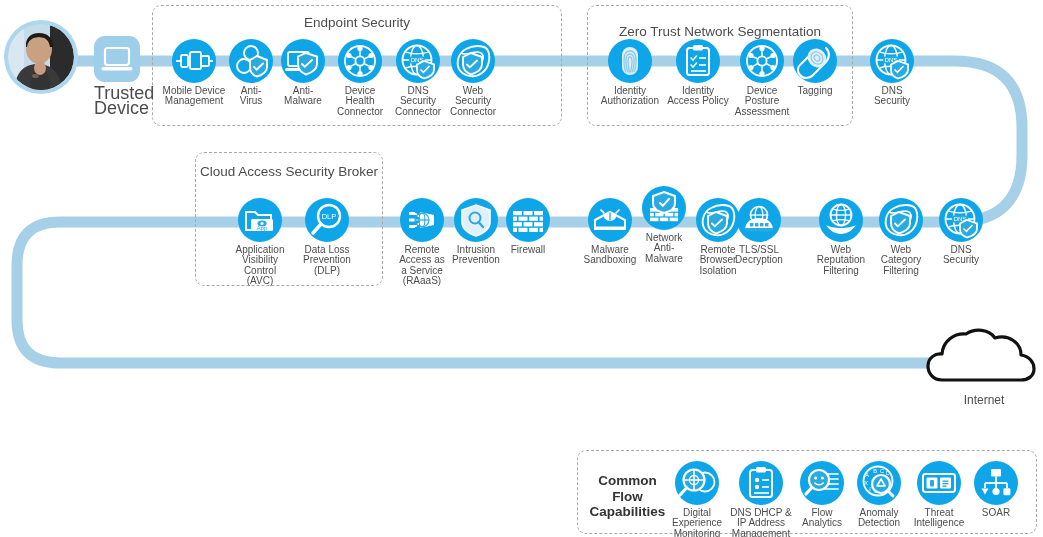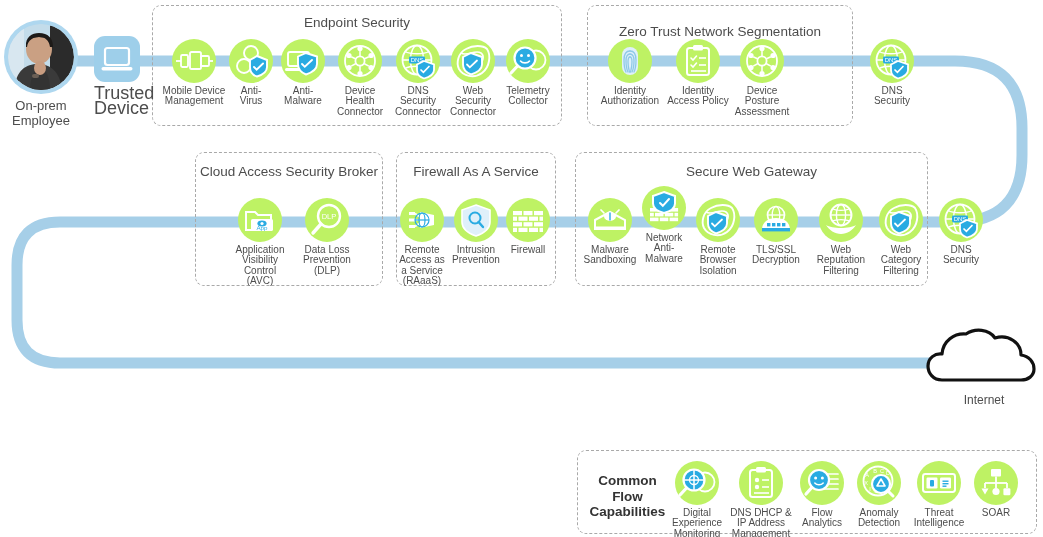--- a/index.html
+++ b/index.html
@@ -11,21 +11,21 @@
   #pipes{position:absolute;left:0;top:0;width:1043px;height:537px;z-index:1;}
 
   
   .group{position:absolute;border:1px dashed #a9a9a9;border-radius:9px;
          box-sizing:border-box;z-index:2;background:transparent;}
   .group-title{position:absolute;left:0;right:0;text-align:center;
                font-size:13.5px;color:#4d4d4d;}
 
   
   .node{position:absolute;z-index:4;text-align:center;}
-  .circle{width:44px;height:44px;border-radius:50%;background:#bef264;
+  .circle{width:44px;height:44px;border-radius:50%;background:#0ea5e9;
           margin:0 auto;position:relative;display:block;}
   .circle svg{position:absolute;left:0;top:0;}
   .node .label{margin-top:3px;font-size:10px;line-height:10.4px;color:#4d4d4d;
                white-space:pre-line;}
 
   
   .person{position:absolute;z-index:4;text-align:center;}
   .person .ring{width:74px;height:74px;border-radius:50%;background:#aed7ef;
                 margin:0 auto;position:relative;overflow:hidden;}
   .person .photo{position:absolute;left:4px;top:4px;width:66px;height:66px;
@@ -67,27 +67,21 @@
   </div>
 
   <div class="group" style="left:587px;top:5px;width:266px;height:121px;">
     <div class="group-title" style="top:18px;">Zero Trust Network Segmentation</div>
   </div>
 
   <div class="group" style="left:195px;top:152px;width:188px;height:134px;">
     <div class="group-title" style="top:11px;">Cloud Access Security Broker</div>
   </div>
 
-  <div class="group" style="left:396px;top:152px;width:160px;height:134px;">
-    <div class="group-title" style="top:11px;">Firewall As A Service</div>
-  </div>
-
-  <div class="group" style="left:575px;top:152px;width:353px;height:134px;">
-    <div class="group-title" style="top:11px;">Secure Web Gateway</div>
-  </div>
+
 
   <div class="person" style="left:2px;top:20px;width:78px;">
     <div class="ring">
       <div class="photo">
         <svg width="66" height="66" viewBox="0 0 66 66">
           <defs>
             <clipPath id="pclip">
                 <circle cx="33" cy="33" r="33"></circle>
               </clipPath>
           </defs>
@@ -103,22 +97,20 @@
             <path d="M18 22 C18 9 44 7 44 21 C44 16 38 13 31 13 C23 13 19 17 18 22 Z" fill="#231f1d"></path>
             <path d="M18 23 C17 13 24 9 31 9 C40 9 45 14 45 23 L42 23 C41 16 37 13 31 13 C25 13 20 16 19 23 Z" fill="#1d1a18"></path>
 
             <path d="M22 66 C22 54 27 44 32 42 C37 44 42 52 42 66 Z" fill="#333"></path>
             <ellipse cx="32" cy="44" rx="6" ry="7" fill="#c89c80"></ellipse>
             <rect x="24" y="50" width="7" height="4" rx="2" fill="#6b5f55"></rect>
           </g>
         </svg>
       </div>
     </div>
-    <div class="label">On-prem
-Employee</div>
   </div>
 
   <div class="device" style="left:94px;top:36px;width:46px;">
     <div class="box">
       <svg width="46" height="46" viewBox="0 0 46 46">
         <rect x="11" y="12" width="24" height="17" rx="2.5" fill="none" stroke="#ffffff" stroke-width="2.2"></rect>
         <rect x="7.5" y="31" width="31" height="3.4" rx="1.7" fill="#ffffff"></rect>
       </svg>
     </div>
     <div class="label">Trusted
@@ -216,34 +208,20 @@
         <path d="M10 14 C16 18 24 10 30 14 C34 17 32 24 27 26" fill="none" stroke="#fff" stroke-width="1.6"></path>
         <path d="M20 14 L31 18 L31 25.5 C31 30 26 33.5 20 35.5 C15 33.5 12 30 12 25.5 L12 18 Z" fill="#29abe2" stroke="#fff" stroke-width="1.9"></path>
         <path d="M16 25.5 l2.8 2.8 L26 21.5" fill="none" stroke="#fff" stroke-width="1.8" stroke-linecap="round"></path>
       </svg>
     </div>
     <div class="label">Web
 Security
 Connector</div>
   </div>
 
-  <div class="node" style="left:499px;top:39px;width:58px;">
-    <div class="circle">
-      <svg width="44" height="44" viewBox="0 0 44 44">
-        <circle cx="30" cy="21" r="9.5" fill="none" stroke="#fff" stroke-width="1.8"></circle>
-        <circle cx="19" cy="19" r="10.5" fill="#29abe2" stroke="#fff" stroke-width="2.2"></circle>
-        <line x1="11.5" y1="27" x2="5" y2="34" stroke="#fff" stroke-width="3.2" stroke-linecap="round"></line>
-        <circle cx="15.5" cy="16.5" r="1.5" fill="#fff"></circle>
-        <circle cx="22.5" cy="16.5" r="1.5" fill="#fff"></circle>
-        <path d="M14.5 22 C16.5 24.5 21.5 24.5 23.5 22" fill="none" stroke="#fff" stroke-width="1.6" stroke-linecap="round"></path>
-      </svg>
-    </div>
-    <div class="label">Telemetry
-Collector</div>
-  </div>
 
   <div class="node" style="left:597px;top:39px;width:66px;">
     <div class="circle">
       <svg width="44" height="44" viewBox="0 0 44 44">
         <rect x="14" y="8" width="16" height="28" rx="8" fill="#dff0fa"></rect>
         <g fill="none" stroke="#8ec9e8" stroke-width="1.3" stroke-linecap="round">
           <path d="M22 12 C27 12 28 17 28 21 C28 26 27 31 26 33"></path>
           <path d="M22 15 C25.5 15 26 19 26 22 C26 27 25 31 24 33"></path>
           <path d="M22 18 C24 18 24 21 24 23 C24 28 23 31 22.5 33"></path>
           <path d="M22 12 C17 12 16 17 16 21 C16 26 17 31 18 33"></path>
@@ -289,20 +267,33 @@
         <line x1="22" y1="32" x2="22" y2="26.6" stroke="#fff" stroke-width="1.5"></line>
         <line x1="13.2" y1="27.2" x2="18" y2="24.5" stroke="#fff" stroke-width="1.5"></line>
         <line x1="13.2" y1="17.8" x2="18" y2="20" stroke="#fff" stroke-width="1.5"></line>
       </svg>
     </div>
     <div class="label">Device
 Posture
 Assessment</div>
   </div>
 
+  <div class="node" style="left:791px;top:39px;width:48px;">
+    <div class="circle">
+      <svg width="44" height="44" viewBox="0 0 44 44">
+        <path d="M33 9 C37 13 37 19 32 24 L20 36 C16 40 10 40 7 36 C4 33 4 28 8 25 L20 13" fill="none" stroke="#fff" stroke-width="2.1" stroke-linecap="round"></path>
+        <ellipse cx="24" cy="19" rx="9" ry="10" transform="rotate(-40 24 19)" fill="#dff0fa"></ellipse>
+        <g fill="none" stroke="#8ec9e8" stroke-width="1.2">
+          <ellipse cx="24" cy="19" rx="5.5" ry="6.5" transform="rotate(-40 24 19)"></ellipse>
+          <ellipse cx="24" cy="19" rx="2.6" ry="3.2" transform="rotate(-40 24 19)"></ellipse>
+        </g>
+      </svg>
+    </div>
+    <div class="label">Tagging</div>
+  </div>
 
   <div class="node" style="left:866px;top:39px;width:52px;">
     <div class="circle">
       <svg width="44" height="44" viewBox="0 0 44 44">
         <circle cx="21" cy="21" r="14.5" fill="none" stroke="#fff" stroke-width="1.8"></circle>
         <ellipse cx="21" cy="21" rx="6.5" ry="14.5" fill="none" stroke="#fff" stroke-width="1.5"></ellipse>
         <line x1="6.5" y1="21" x2="35.5" y2="21" stroke="#fff" stroke-width="1.5"></line>
         <path d="M9 12.5 C14 15.5 28 15.5 33 12.5" fill="none" stroke="#fff" stroke-width="1.4"></path>
         <path d="M9 29.5 C14 26.5 28 26.5 33 29.5" fill="none" stroke="#fff" stroke-width="1.4"></path>
         <rect x="13" y="17.5" width="16" height="7" rx="1.4" fill="#29abe2"></rect>
@@ -447,21 +438,21 @@
         <path d="M10 14 C16 18 24 10 30 14 C34 17 32 24 27 26" fill="none" stroke="#fff" stroke-width="1.6"></path>
         <path d="M20 14 L31 18 L31 25.5 C31 30 26 33.5 20 35.5 C15 33.5 12 30 12 25.5 L12 18 Z" fill="#29abe2" stroke="#fff" stroke-width="1.9"></path>
         <path d="M16 25.5 l2.8 2.8 L26 21.5" fill="none" stroke="#fff" stroke-width="1.8" stroke-linecap="round"></path>
       </svg>
     </div>
     <div class="label">Remote
 Browser
 Isolation</div>
   </div>
 
-  <div class="node" style="left:745px;top:198px;width:62px;">
+  <div class="node" style="left:728px;top:198px;width:62px;">
     <div class="circle">
       <svg width="44" height="44" viewBox="0 0 44 44">
         <circle cx="22" cy="17" r="8.5" fill="none" stroke="#fff" stroke-width="1.7"></circle>
         <ellipse cx="22" cy="17" rx="3.8" ry="8.5" fill="none" stroke="#fff" stroke-width="1.3"></ellipse>
         <line x1="13.5" y1="17" x2="30.5" y2="17" stroke="#fff" stroke-width="1.3"></line>
         <path d="M8 32 C8 24 14 20 22 20 C30 20 36 24 36 32 Z" fill="#fff"></path>
         <rect x="8" y="30" width="28" height="3.4" fill="#29abe2"></rect>
         <g fill="#29abe2">
           <rect x="13" y="25" width="3.4" height="3.4"></rect>
             <rect x="18" y="25" width="3.4" height="3.4"></rect>

